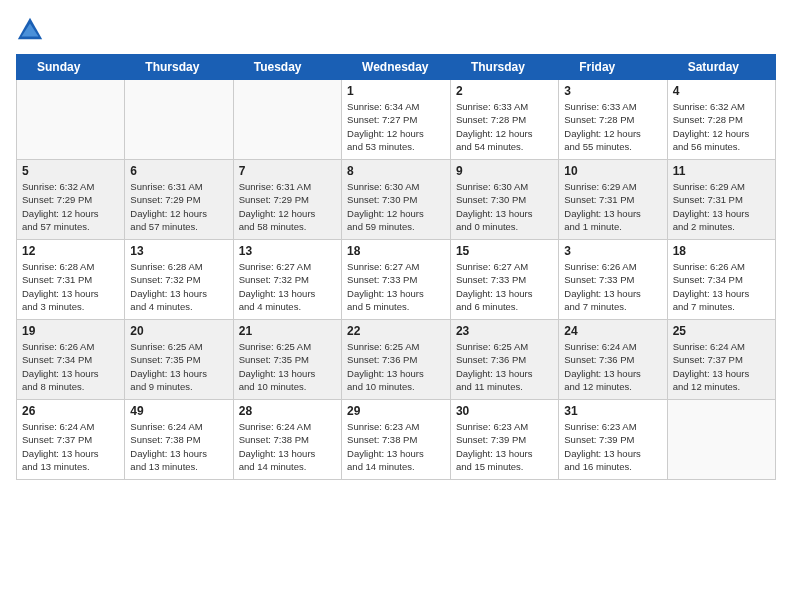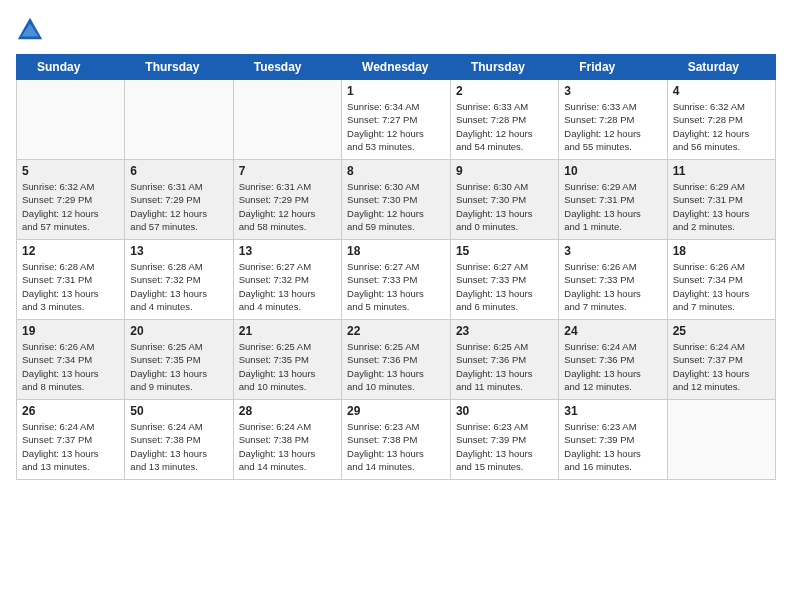--- a/index.html
+++ b/index.html
@@ -319,21 +319,21 @@
       </tr>
       <tr class="row-white">
         <td>
           <div class="day-number">26</div>
           <div class="day-info" style="white-space: pre-line;">Sunrise: 6:24 AM
 Sunset: 7:37 PM
 Daylight: 13 hours
 and 13 minutes.</div>
         </td>
         <td>
-          <div class="day-number">50</div>
+          <div class="day-number">49</div>
           <div class="day-info" style="white-space: pre-line;">Sunrise: 6:24 AM
 Sunset: 7:38 PM
 Daylight: 13 hours
 and 13 minutes.</div>
         </td>
         <td>
           <div class="day-number">28</div>
           <div class="day-info" style="white-space: pre-line;">Sunrise: 6:24 AM
 Sunset: 7:38 PM
 Daylight: 13 hours

